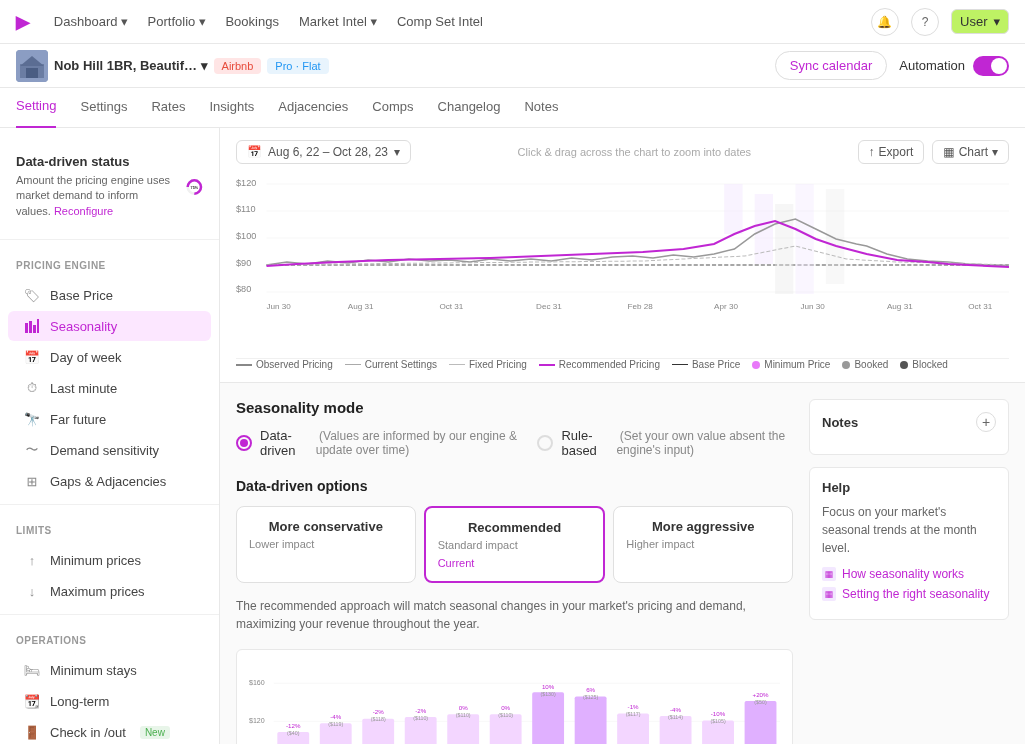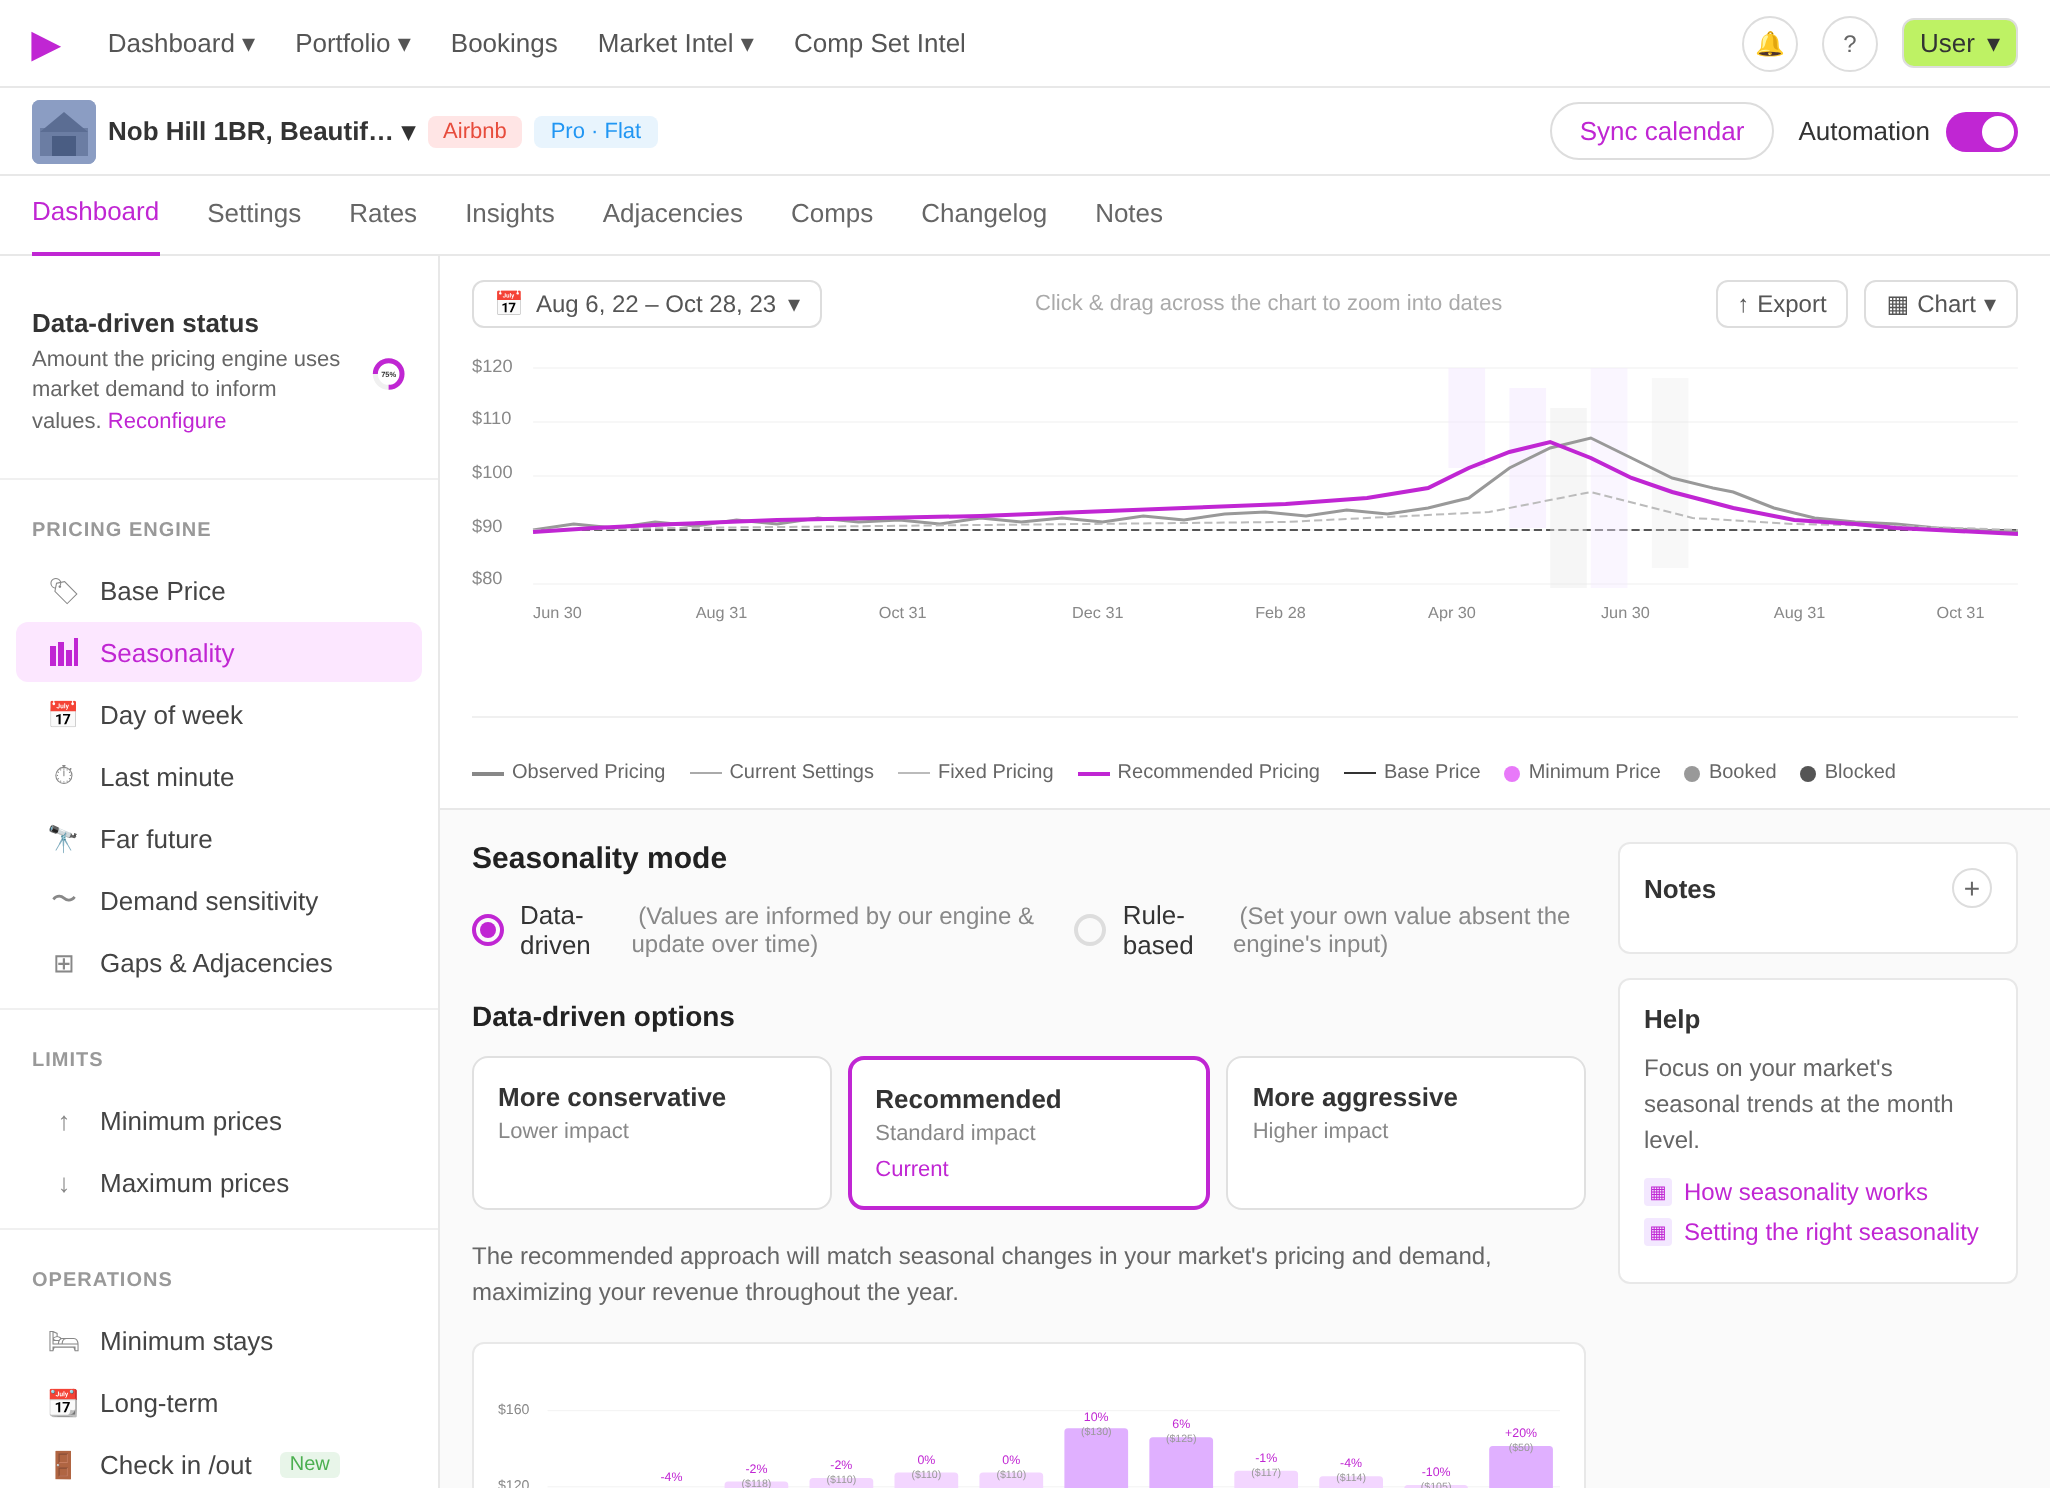--- a/index.html
+++ b/index.html
@@ -59,21 +59,21 @@
     .chart-section { background: white; padding: 12px 16px; border-bottom: 1px solid #e8e8e8; }
     .chart-header { display: flex; align-items: center; gap: 12px; margin-bottom: 10px; }
     .date-range-btn { display: flex; align-items: center; gap: 6px; font-size: 12px; color: #555; border: 1px solid #ddd; padding: 4px 10px; border-radius: 6px; cursor: pointer; background: white; }
     .zoom-hint { font-size: 11px; color: #aaa; flex: 1; text-align: center; }
     .chart-actions { display: flex; gap: 8px; margin-left: auto; }
     .chart-btn { display: flex; align-items: center; gap: 4px; font-size: 12px; color: #555; border: 1px solid #ddd; padding: 4px 10px; border-radius: 6px; cursor: pointer; background: white; }
 
     .chart-container { position: relative; height: 180px; }
     .chart-svg { width: 100%; height: 160px; }
 
-    .chart-legend { display: flex; flex-wrap: wrap; gap: 12px; margin-top: 4px; padding-top: 22px; border-top: 1px solid #f0f0f0; }
+    .chart-legend { display: flex; flex-wrap: wrap; gap: 12px; margin-top: 4px; padding-top: 0; border-top: 1px solid #f0f0f0; }
     .legend-item { display: flex; align-items: center; gap: 4px; font-size: 10px; color: #666; }
     .legend-dot { width: 8px; height: 8px; border-radius: 50%; }
     .legend-line { width: 16px; height: 2px; }
 
     
     .seasonality-section { padding: 16px; background: #fafafa; flex: 1; display: flex; gap: 16px; }
     .seasonality-main { flex: 1; }
     .section-title { font-size: 15px; font-weight: 600; margin-bottom: 12px; color: #222; }
 
     .radio-group { display: flex; flex-direction: row; gap: 10px; margin-bottom: 20px; }
@@ -81,21 +81,21 @@
     .radio-circle { width: 16px; height: 16px; border-radius: 50%; border: 2px solid #ddd; display: flex; align-items: center; justify-content: center; flex-shrink: 0; }
     .radio-circle.checked { border-color: #c026d3; }
     .radio-inner { width: 8px; height: 8px; border-radius: 50%; background: #c026d3; }
     .radio-label { font-weight: 500; }
     .radio-desc { color: #888; font-size: 12px; }
 
     .options-title { font-size: 14px; font-weight: 600; margin-bottom: 12px; color: #222; }
     .options-grid { display: flex; gap: 8px; margin-bottom: 14px; }
     .option-card { flex: 1; padding: 12px; border: 1px solid #e0e0e0; border-radius: 8px; background: white; cursor: pointer; }
     .option-card.selected { border-color: #c026d3; border-width: 2px; }
-    .option-card-title { font-weight: 600; font-size: 13px; margin-bottom: 4px; }
+    .option-card-title { font-weight: 600; font-size: 13px; margin-bottom: 4px; text-align: center; }
     .option-card-sub { font-size: 11px; color: #888; }
     .option-current { font-size: 11px; color: #c026d3; margin-top: 6px; }
 
     .option-desc { font-size: 12px; color: #666; line-height: 1.5; margin-bottom: 16px; }
 
     
     .bar-chart-area { background: white; border: 1px solid #e8e8e8; border-radius: 6px; padding: 12px; }
     .bar-chart-svg { width: 100%; height: 140px; }
 
     
@@ -154,21 +154,21 @@
     <div class="automation-toggle">
       <span>Automation</span>
       <div class="toggle-switch">
         <div class="toggle-knob"></div>
       </div>
     </div>
   </div>
 </div>
 
 <div class="sub-nav">
-  <span class="sub-nav-item active">Dashboard</span>
+  <span class="sub-nav-item active">Setting</span>
   <span class="sub-nav-item">Settings</span>
   <span class="sub-nav-item">Rates</span>
   <span class="sub-nav-item">Insights</span>
   <span class="sub-nav-item">Adjacencies</span>
   <span class="sub-nav-item">Comps</span>
   <span class="sub-nav-item">Changelog</span>
   <span class="sub-nav-item">Notes</span>
 </div>
 
 <div class="main-layout">

